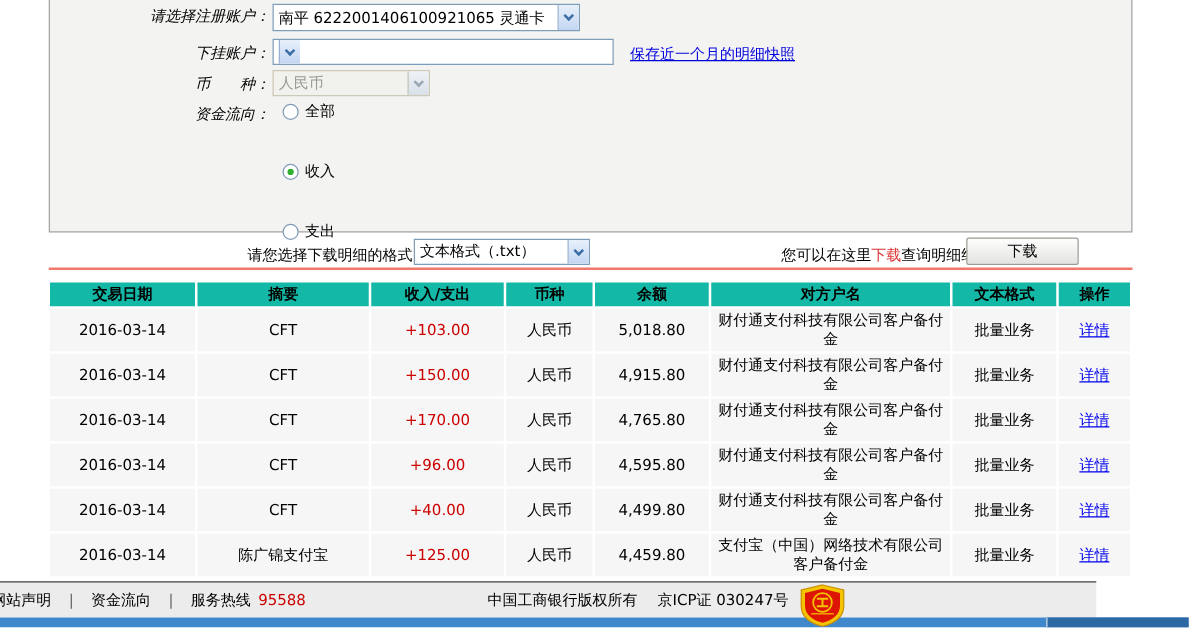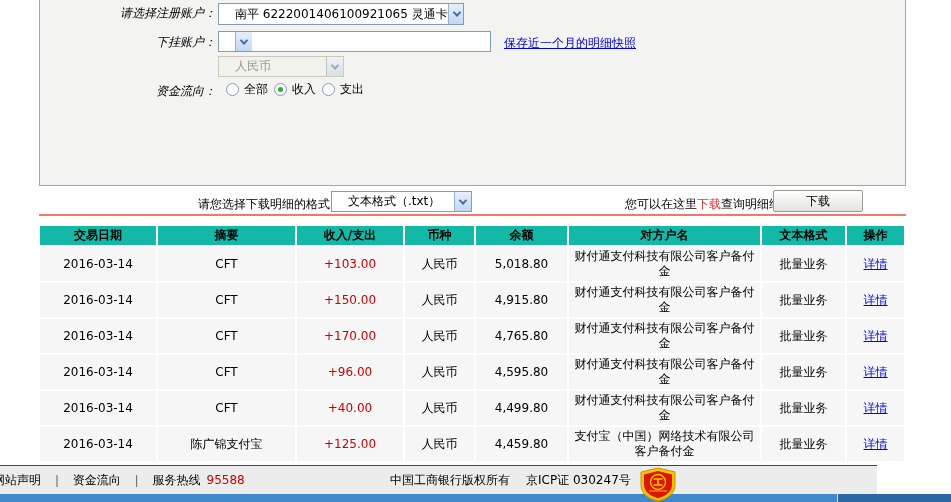--- a/index.html
+++ b/index.html
@@ -5,30 +5,30 @@
   * { margin:0; padding:0; box-sizing:border-box; }
   html,body { width:951px; height:502px; background:#fff; overflow:hidden;
     font-family:"DejaVu Sans","Liberation Sans",sans-serif; font-size:12px; color:#000; }
   .page { position:relative; width:951px; height:502px; }
 
   
   .form-panel { position:absolute; left:39px; top:-6px; width:867px; height:192px;
     background:#f3f3f2; border:1px solid #a6a6a6; }
   .form-label { position:absolute; left:4px; width:172px; text-align:right; line-height:16px;font-style:italic; }
   .combo { position:absolute; background:#fff; border:1px solid #7f9db9; display:flex;
-    align-items:center; justify-content:space-between; padding-left:16px; overflow:hidden; }
+    align-items:center; justify-content:space-between; padding-left:4px; overflow:hidden; }
   .combo-text { white-space:nowrap; }
   .combo-btn { width:17px; align-self:stretch; flex:0 0 17px; border-left:1px solid #9ab0d0;
     background:linear-gradient(to bottom,#e7f0fc,#c3d6f2); display:flex; align-items:center; justify-content:center; }
   .chev { width:6px; height:6px; border-right:2px solid #3a6ea5; border-bottom:2px solid #3a6ea5;
     transform:rotate(45deg) translate(-1px,-1px); }
   .combo.disabled { background:#f1f1ee; border-color:#cdc9b8; color:#9a9a92; }
   .combo.disabled .combo-btn { background:linear-gradient(to bottom,#eef2f6,#d8e0e8); border-left-color:#c0c4b8; }
   .combo.disabled .chev { border-color:#9aa8b5; }
-  .radio-row { position:absolute; display:flex; align-items:center; gap:6px; }
+  .radio-row { position:absolute; display:flex; align-items:center; gap:31px;flex-direction:column; }
   .radio-option { display:flex; align-items:center; gap:5px; cursor:default; }
   .radio { width:13px; height:13px; border-radius:50%; border:1px solid #7e9ab8; background:#fff;
     display:flex; align-items:center; justify-content:center; }
   .radio.checked::after { content:''; width:5px; height:5px; border-radius:50%; background:#2fae2f; }
   .link { color:#0000dd; text-decoration:underline; cursor:pointer; }
   .query-btn { position:absolute; left:396px; top:126px; width:72px; height:27px;
     background:linear-gradient(to bottom,#f6f6d0 0%,#c2e2c8 35%,#6fc3ea 75%,#55b1e4 100%);
     border:1px solid #3079b5; border-radius:4px; box-shadow:inset 0 0 0 1px #bfe4f2;
     font-size:14px; font-weight:bold; letter-spacing:6px; text-indent:6px; color:#10304e; cursor:pointer; }
 
@@ -83,20 +83,21 @@
     </div>
 
     <div class="form-label" style="top:39px;">下挂账户：</div>
     <div class="combo" style="left:178px; top:36px; width:273px; height:21px;">
       <span class="combo-btn">
           <span class="chev"></span>
         </span>
     </div>
     <span class="link" style="position:absolute; left:464px; top:40px;">保存近一个月的明细快照</span>
 
+    <div class="form-label" style="top:64px;">币　　种：</div>
     <div class="combo disabled" style="left:178px; top:61px; width:126px; height:21px;">
       <span class="combo-text">人民币</span>
       <span class="combo-btn">
           <span class="chev"></span>
         </span>
     </div>
 
     <div class="form-label" style="top:88px;">资金流向：</div>
     <div class="radio-row" style="left:186px; top:86px;">
       <span class="radio-option">

